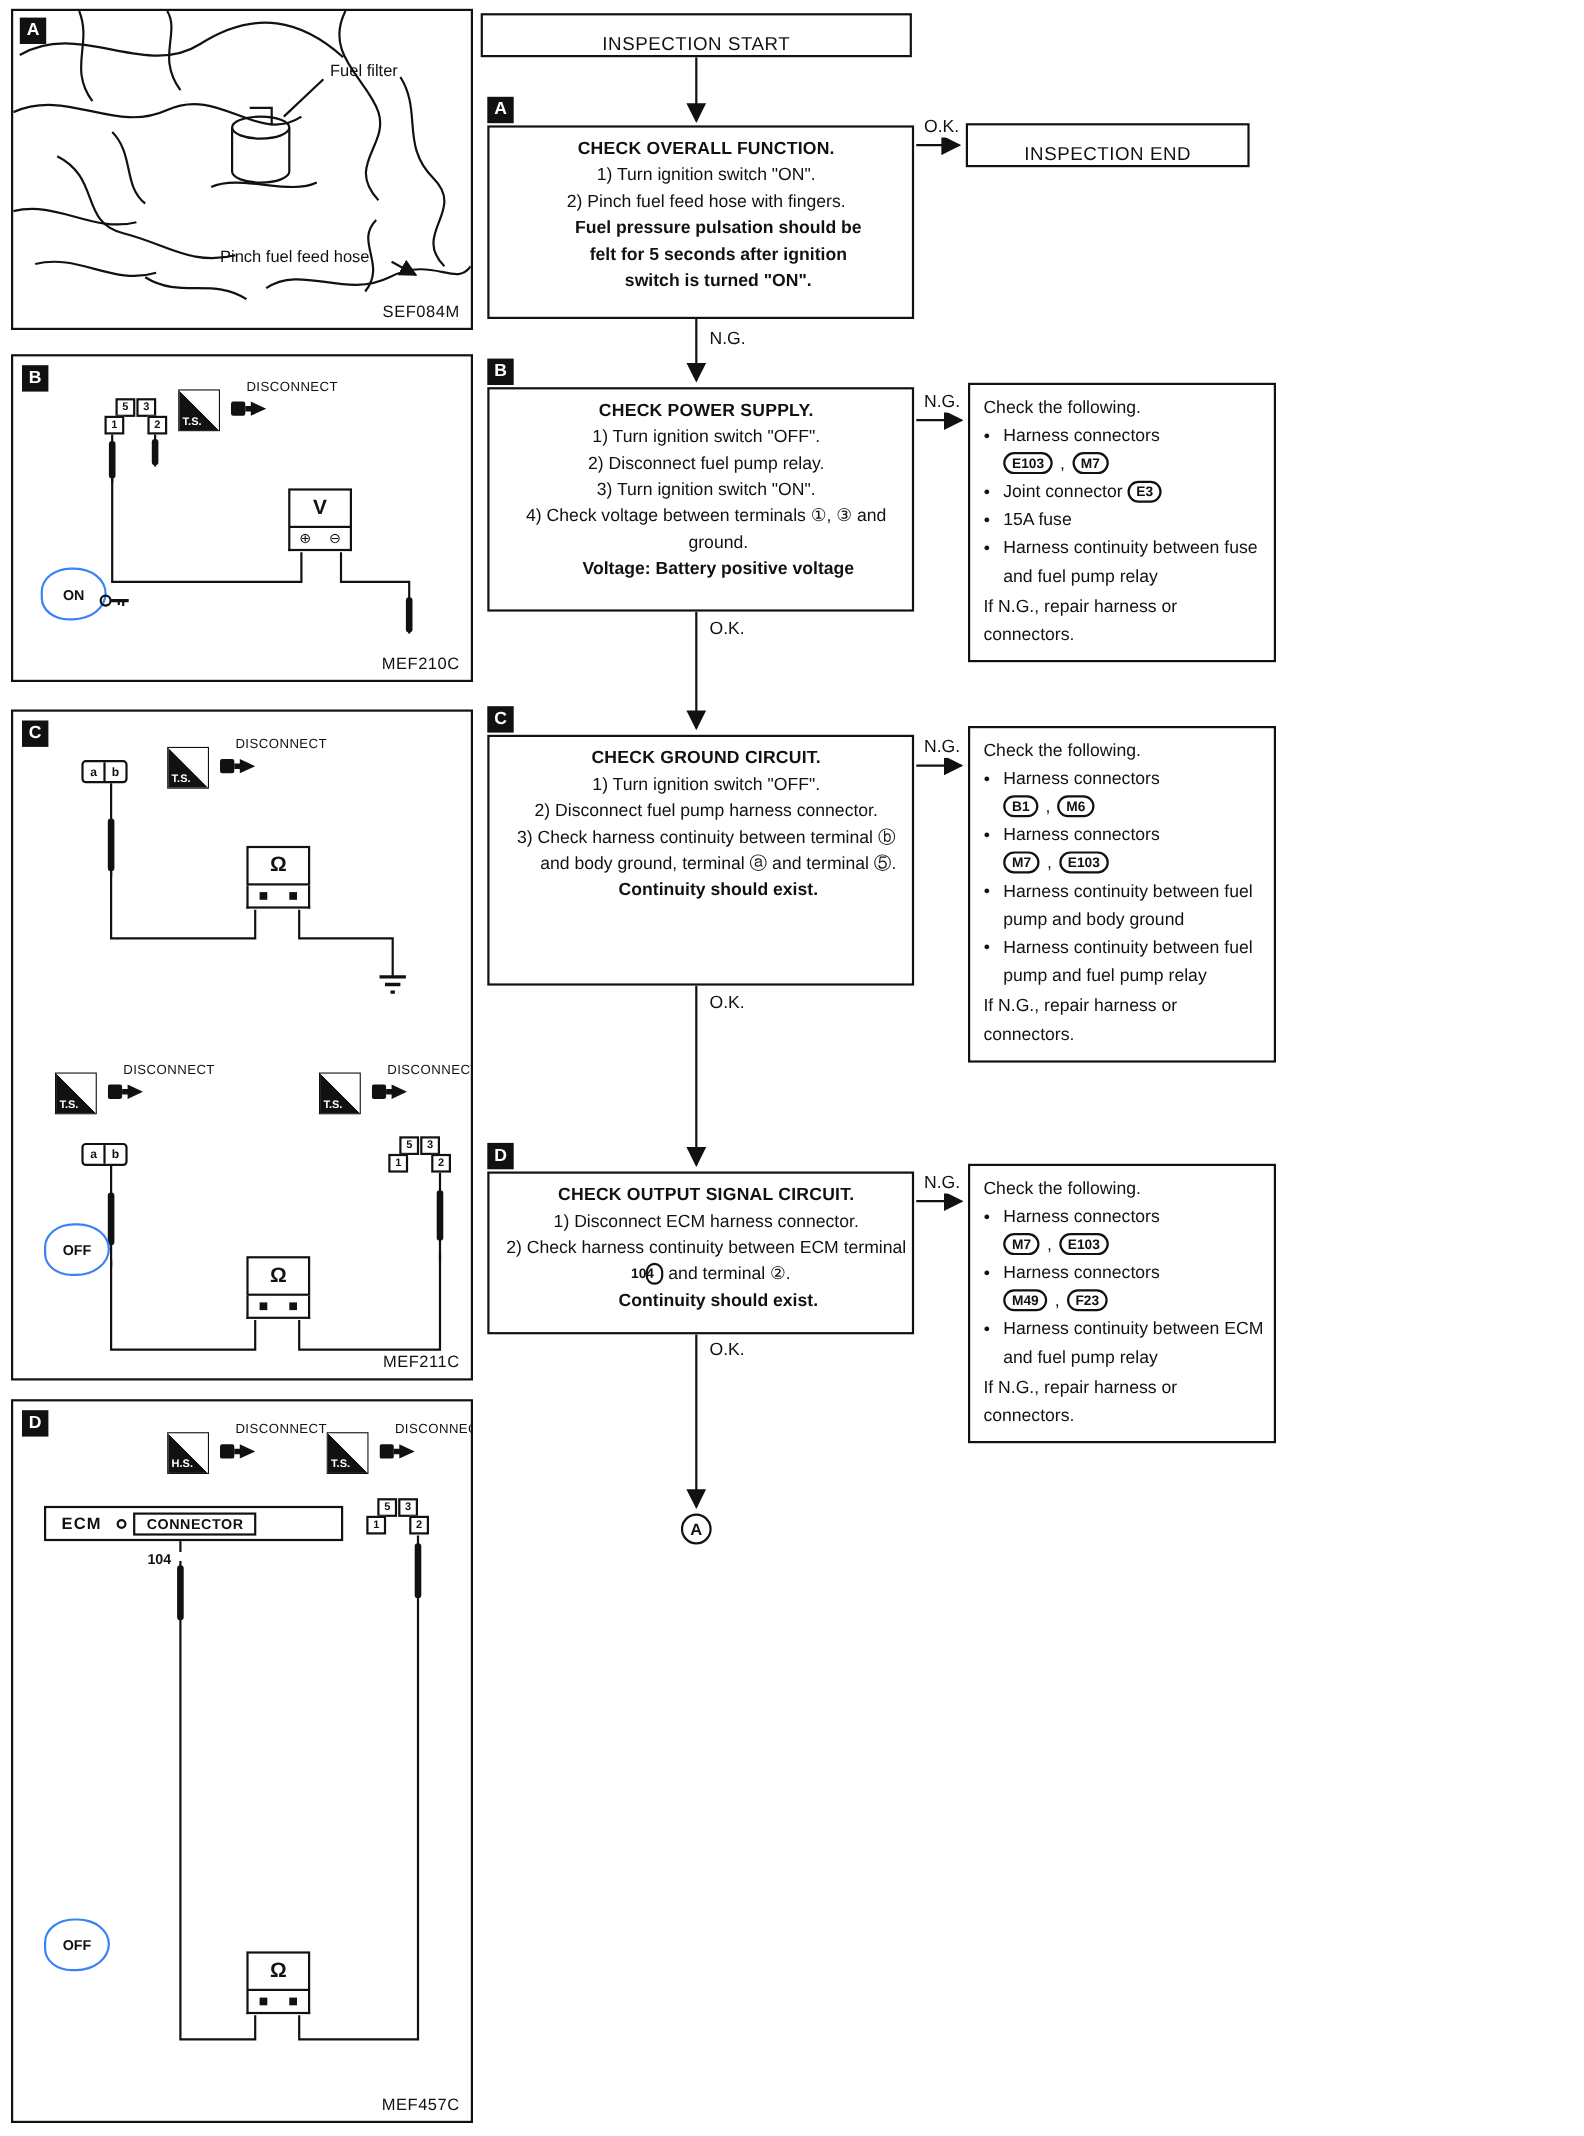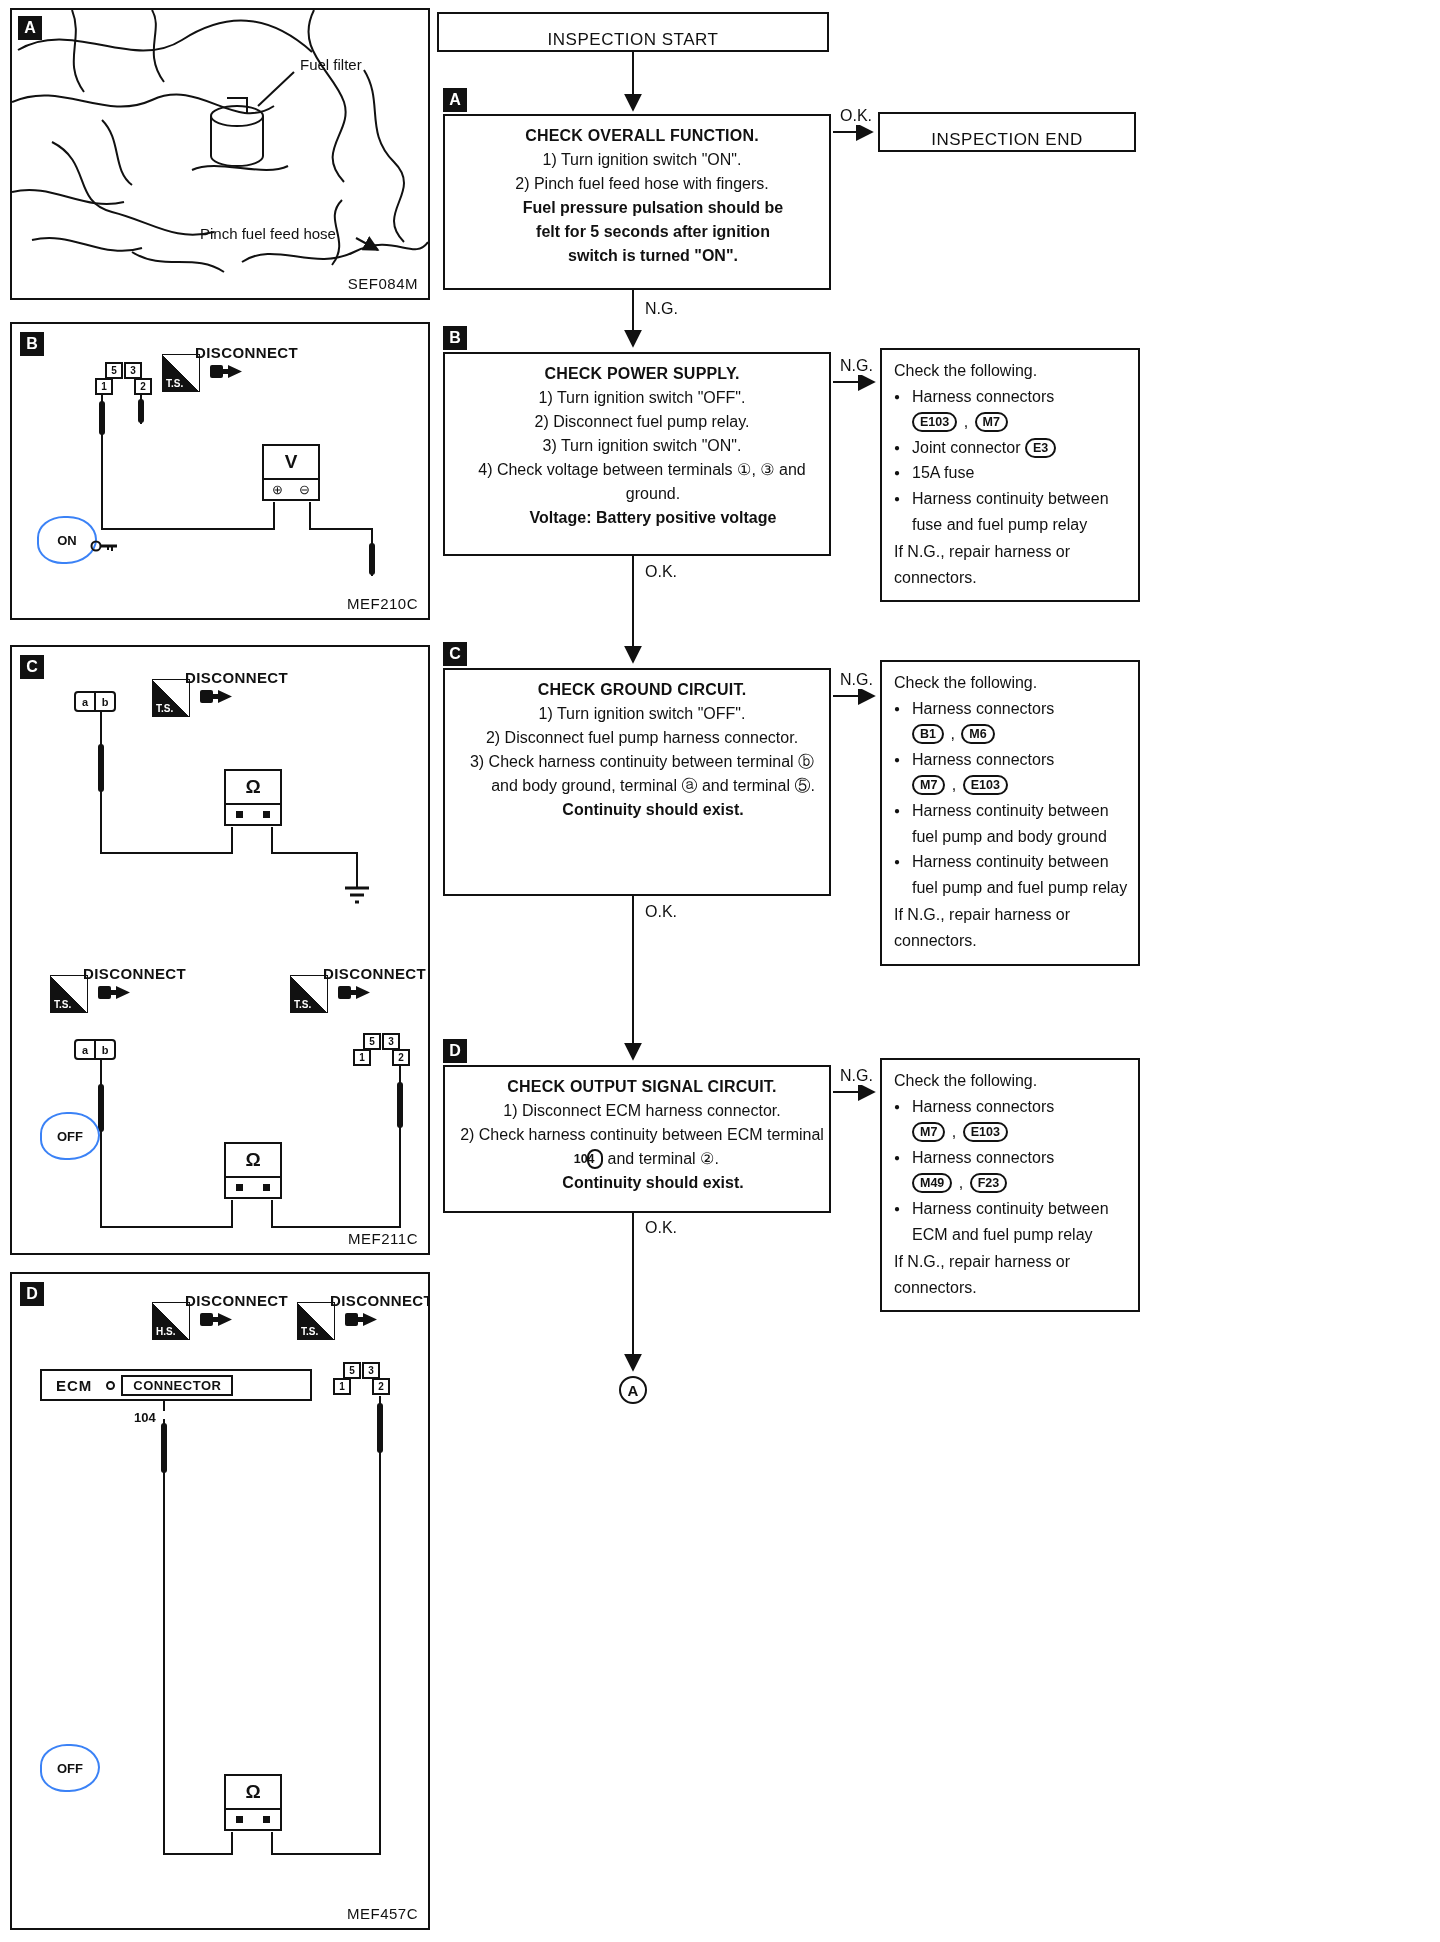--- a/index.html
+++ b/index.html
@@ -24,21 +24,21 @@
   .figsvg { position:absolute; left:0; top:0; }
 
   
   .disc { position:absolute; width:122px; height:58px; }
   .disc-sq {
     position:absolute; left:0; top:10px; width:38px; height:38px;
     border:1px solid #111;
     background:linear-gradient(to top right, #111 49.5%, #fff 50%);
   }
   .disc-tool { position:absolute; left:3px; bottom:2px; color:#fff; font-size:10px; font-weight:bold; }
-  .disc-label { position:absolute; left:33px; top:0; font-size:15px; font-weight:bold; letter-spacing:.4px; }
+  .disc-label { position:absolute; left:62px; top:0; font-size:12px; font-weight:normal; letter-spacing:.4px; }
   .disc-plug { position:absolute; left:48px; top:16px; }
 
   
   .relay-conn { position:absolute; width:68px; height:34px; }
   .cell {
     position:absolute; width:18px; height:17px; border:2px solid #111; background:#fff;
     font-size:10px; font-weight:bold; text-align:center; line-height:13px;
   }
   .c5 { left:13px; top:0; } .c3 { left:32px; top:0; }
   .c1 { left:3px; top:16px; } .c2 { left:42px; top:16px; }
@@ -84,21 +84,21 @@
   .em .fline { font-weight:bold; padding-left:0; text-indent:0; }
 
   .startend {
     position:absolute; border:2px solid #111; background:#fff;
     display:flex; align-items:flex-end; justify-content:center;
     font-size:17px; letter-spacing:.5px;
   }
 
   .sidebox {
     position:absolute; border:2px solid #111; background:#fff;
-    width:260px; font-size:16px; line-height:1.6; padding:8px 8px 10px 12px;
+    width:280px; font-size:16px; line-height:1.6; padding:8px 8px 10px 12px;
   }
   .sb-item { position:relative; padding-left:18px; }
   .sb-item .bullet { position:absolute; left:0; top:0; font-size:10px; line-height:26px; }
   .sb-footer { margin-top:2px; }
 
   .pill {
     display:inline-block; border:2px solid #111; border-radius:12px;
     padding:0 6px; font-weight:bold; font-size:12.5px; line-height:16px;
     vertical-align:1px; background:#fff; white-space:nowrap;
   }

